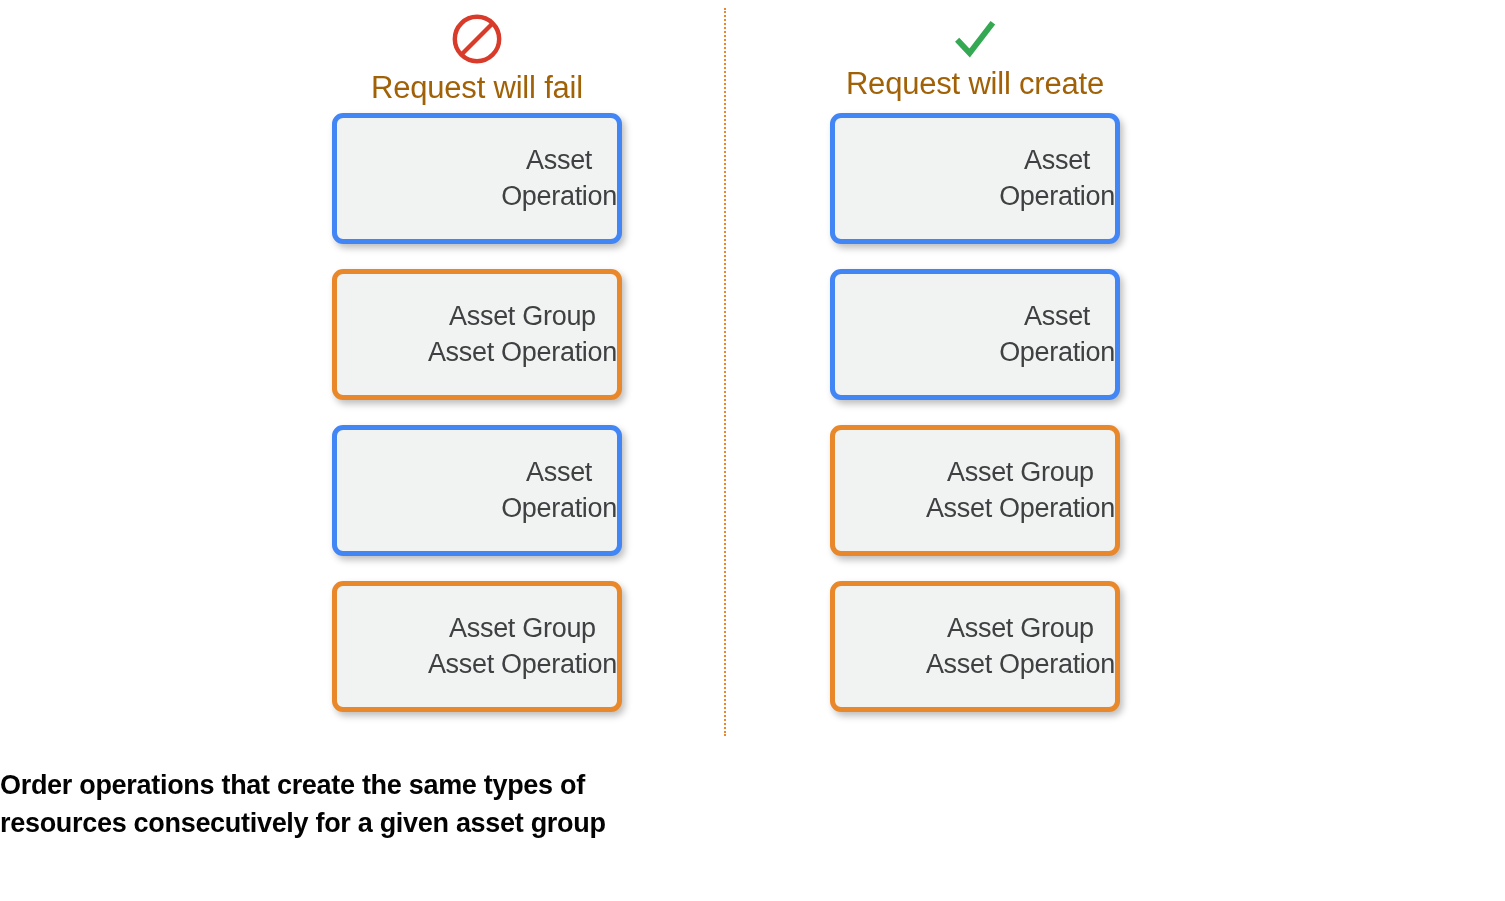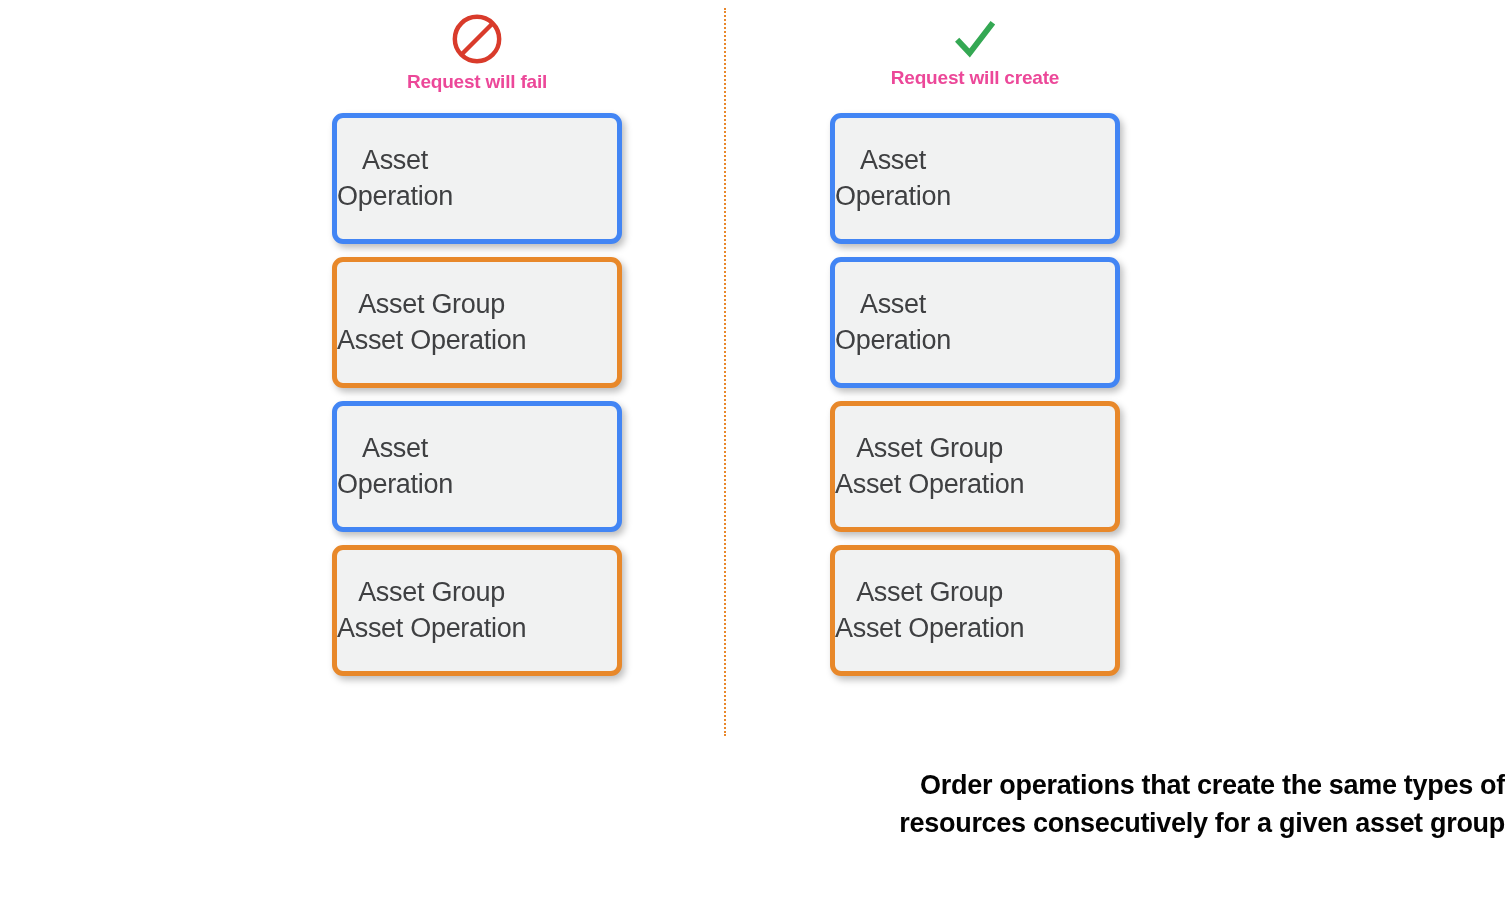--- a/index.html
+++ b/index.html
@@ -52,67 +52,67 @@
   .status-icon {
     display: block;
     margin: 0 auto 6px auto;
     width: 56px;
     height: 56px;
   }
   .col-header .icon-fail   { height: 54px; }
   .col-header .icon-ok     { height: 50px; }
 
   .col-title {
-    font-size: 19px;
-    font-weight: bold;
-    color: #ec4899;
+    font-size: 31px;
+    font-weight: normal;
+    color: #a16207;
     letter-spacing: -0.2px;
     line-height: 1;
     white-space: nowrap;
   }
 
   
   .box-stack {
     position: absolute;
     top: 113px;
     left: 0;
     width: 290px;
   }
   .op-box {
     box-sizing: border-box;
     width: 290px;
     height: 131px;
-    margin-bottom: 13px;
+    margin-bottom: 25px;
     background: #F1F2F2;
     border-radius: 11px;
     border: 5px solid #4285F4;
     box-shadow: 3px 4px 7px rgba(0,0,0,0.26);
     display: flex;
     align-items: center;
-    justify-content: flex-start;
+    justify-content: flex-end;
     text-align: center;
   }
   .op-box.accent-orange { border-color: #E8882A; }
 
   .op-box-label {
     font-size: 27px;
     line-height: 1.33;
     font-weight: 500;
     color: #3F4042;
     letter-spacing: -0.3px;
     white-space: pre-line;
   }
 
   
   .caption {
     position: absolute;
     left: 0;
     top: 766px;
     width: 1505px;
-    text-align: right;
+    text-align: left;
     font-size: 27px;
     font-weight: bold;
     color: #030303;
     line-height: 1.42;
     letter-spacing: -0.3px;
     white-space: pre-line;
   }
 </style>
 </head>
 <body>

